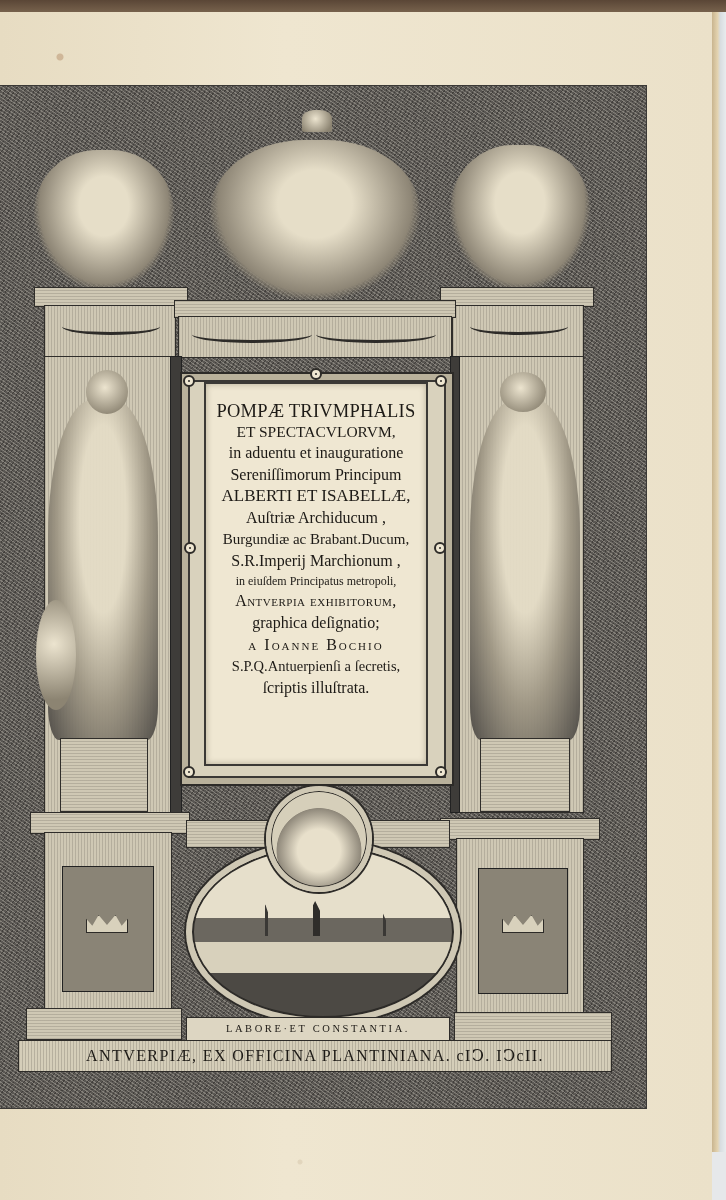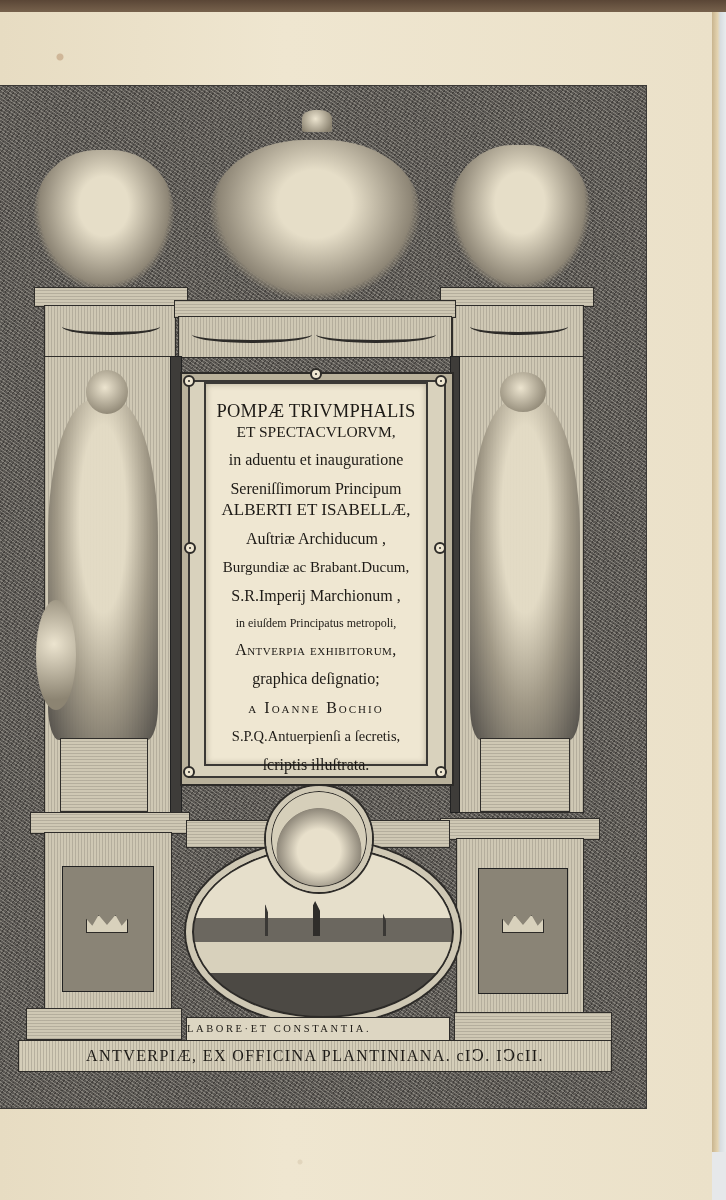--- a/index.html
+++ b/index.html
@@ -50,21 +50,21 @@
     .title-box {
       position: absolute; left: 204px; top: 382px; width: 224px; height: 384px;
       background: #efe7d2; border: 2px solid #3b3936;
       box-shadow: inset 0 0 6px rgba(90,80,60,.4);
       display: flex; flex-direction: column; align-items: center; justify-content: flex-start;
       padding-top: 6px; box-sizing: border-box; color: #1d1a16; text-align: center;
     }
     .tl { white-space: nowrap; line-height: 1; }
     .tl.caps1 { font-size: 18.5px; letter-spacing: .2px; margin-top: 12px; }
     .tl.caps2 { font-size: 15.5px; margin-top: 3px; }
-    .tl.small { font-size: 16px; margin-top: 13px; }
+    .tl.small { font-size: 16px; margin-top: 6px; }
     .tl.caps3 { font-size: 17px; margin-top: 4px; }
     .sc { font-variant: small-caps; letter-spacing: 1px; }
     .rivet {
       position: absolute; width: 12px; height: 12px; border-radius: 50%;
       background: #efe7d2; border: 2px solid #2d2b28; box-sizing: border-box;
     }
     .rivet::after { content: ""; position: absolute; left: 3px; top: 3px; width: 2px; height: 2px; border-radius: 50%; background: #2d2b28; }
 
     .figure {
       position: absolute; border-radius: 40% 40% 10% 10%;
@@ -87,21 +87,21 @@
       clip-path: polygon(0 100%, 5% 70%, 10% 80%, 15% 60%, 18% 20%, 20% 60%, 25% 50%, 28% 10%, 30% 55%, 40% 60%, 45% 30%, 47% 0%, 49% 30%, 55% 55%, 60% 45%, 65% 60%, 72% 20%, 74% 55%, 80% 50%, 85% 15%, 87% 55%, 95% 70%, 100% 100%);
     }
     .medallion {
       position: absolute; left: 266px; top: 786px; width: 96px; height: 96px; border-radius: 50%;
       border: 5px solid #cfc8b4; box-shadow: 0 0 0 2px #2d2b28, inset 0 0 0 1px #2d2b28;
       background: radial-gradient(circle at 50% 62%, #e8e0cb 0 28%, #8f887a 55%, #d6cfba 56%);
     }
     .motto {
       position: absolute; left: 186px; top: 1017px; width: 262px; height: 22px;
       background: #ddd6c2; border: 1px solid #2d2b28;
-      font-size: 10.5px; letter-spacing: 2.6px; text-align: left; line-height: 22px; color: #1d1a16;
+      font-size: 10.5px; letter-spacing: 2.6px; text-align: center; line-height: 22px; color: #1d1a16;
     }
     .imprint {
       position: absolute; left: 18px; top: 1040px; width: 592px; height: 30px;
       background-color: #d5ceb9;
       background-image: repeating-linear-gradient(90deg, rgba(60,55,50,.2) 0 1px, transparent 1px 3px);
       border: 1px solid #2d2b28;
       font-size: 16px; letter-spacing: 1.4px; text-align: center; line-height: 30px; color: #1d1a16;
       white-space: nowrap;
     }
     .crown {

